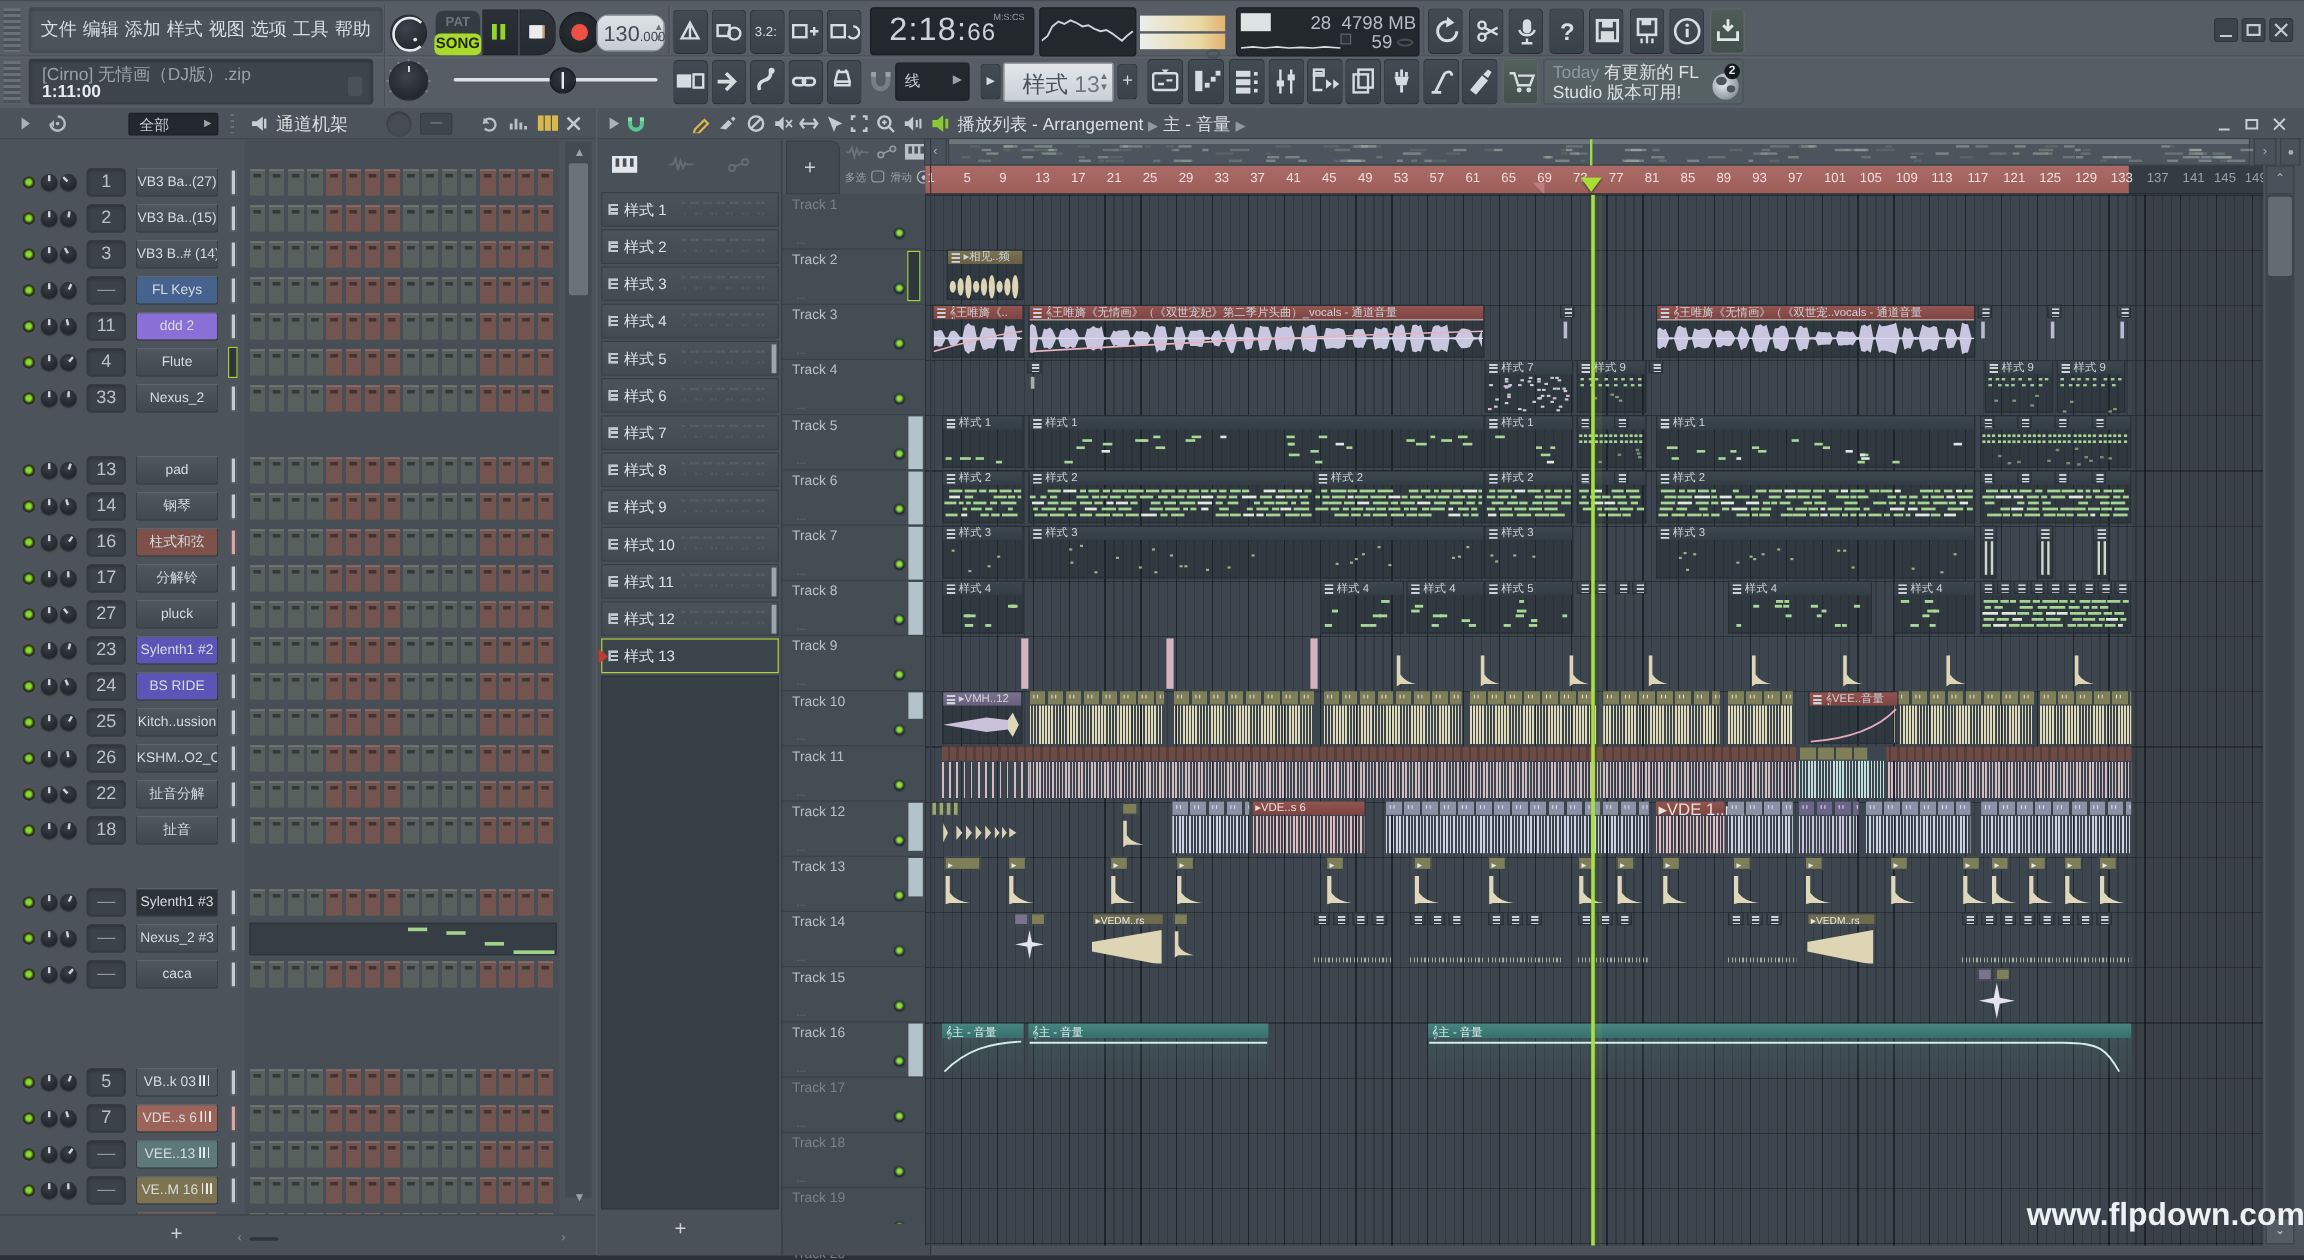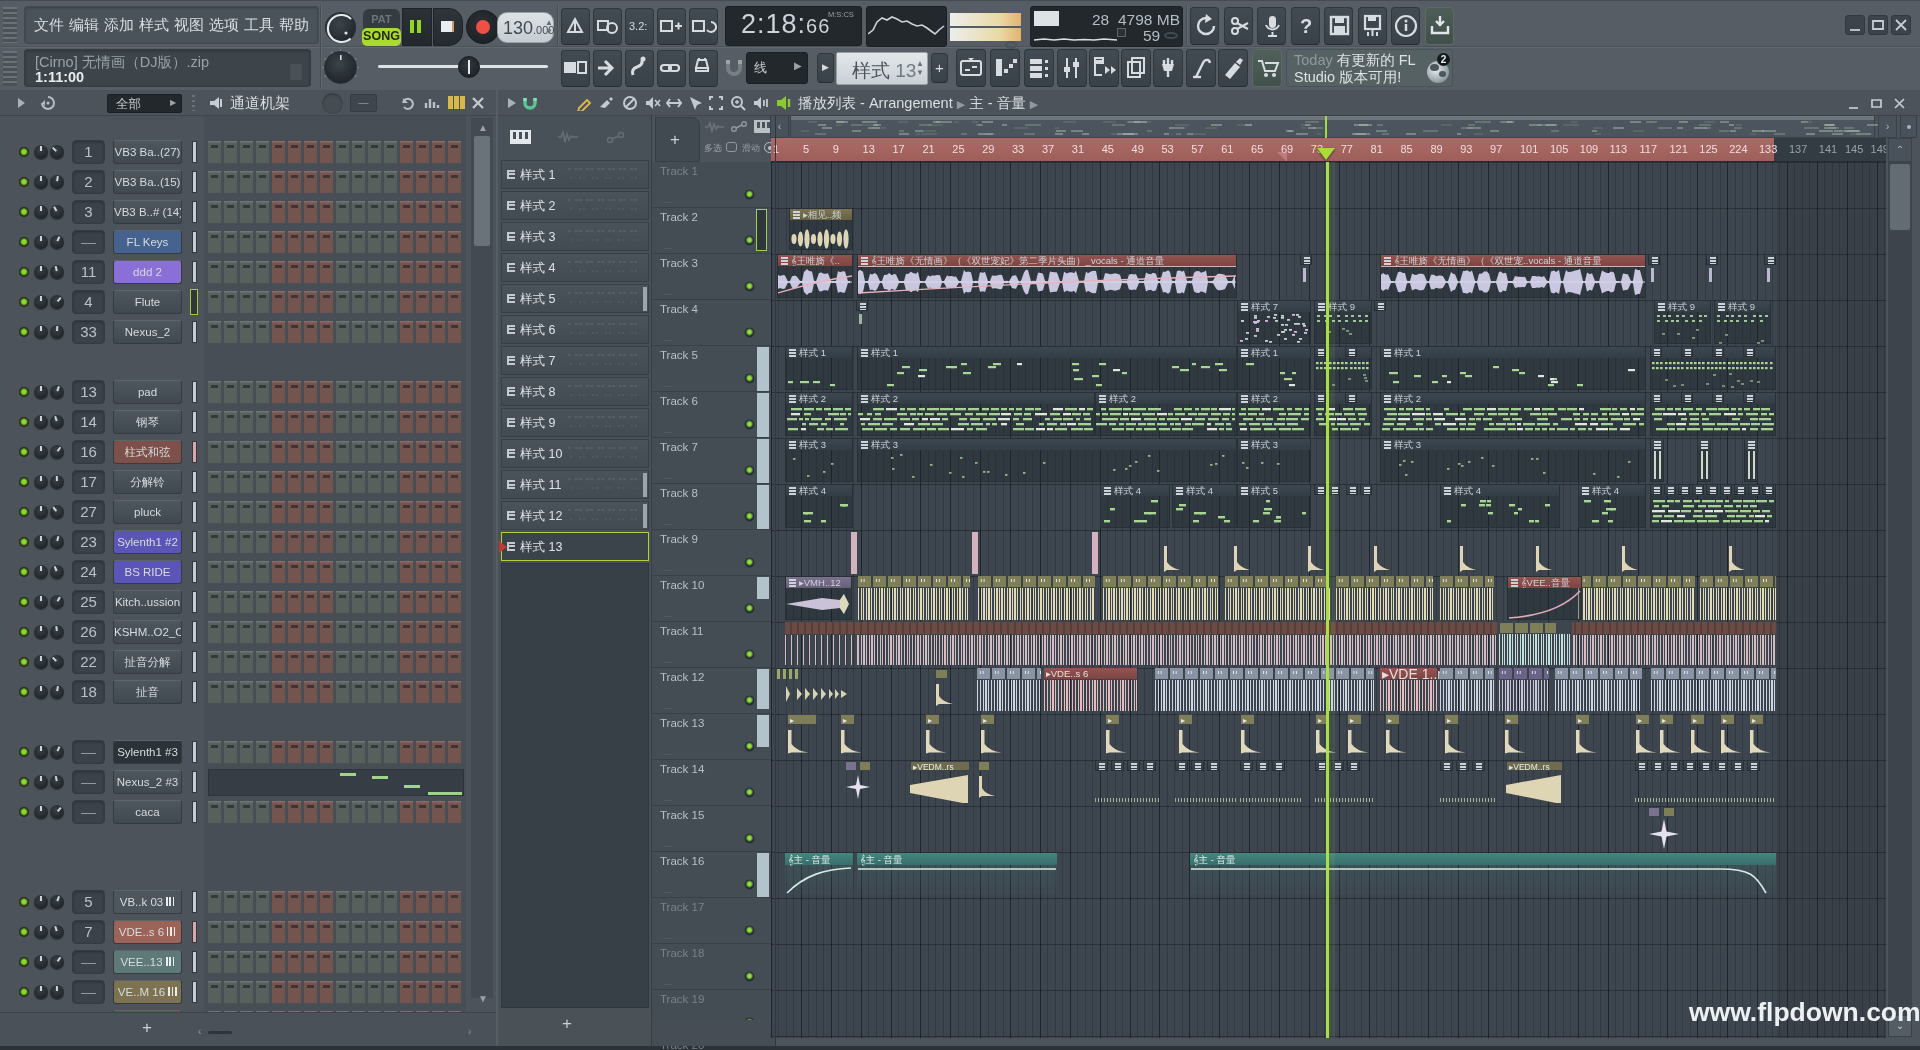--- a/index.html
+++ b/index.html
@@ -2415,21 +2415,21 @@
         <div class="rnum" style="left:2.0px;color:#f0dedd">1</div>
         <div class="rnum" style="left:31.9px;color:#f0dedd">5</div>
         <div class="rnum" style="left:61.8px;color:#f0dedd">9</div>
         <div class="rnum" style="left:91.6px;color:#f0dedd">13</div>
         <div class="rnum" style="left:121.5px;color:#f0dedd">17</div>
         <div class="rnum" style="left:151.4px;color:#f0dedd">21</div>
         <div class="rnum" style="left:181.3px;color:#f0dedd">25</div>
         <div class="rnum" style="left:211.2px;color:#f0dedd">29</div>
         <div class="rnum" style="left:241.0px;color:#f0dedd">33</div>
         <div class="rnum" style="left:270.9px;color:#f0dedd">37</div>
-        <div class="rnum" style="left:300.8px;color:#f0dedd">31</div>
+        <div class="rnum" style="left:300.8px;color:#f0dedd">41</div>
         <div class="rnum" style="left:330.7px;color:#f0dedd">45</div>
         <div class="rnum" style="left:360.6px;color:#f0dedd">49</div>
         <div class="rnum" style="left:390.4px;color:#f0dedd">53</div>
         <div class="rnum" style="left:420.3px;color:#f0dedd">57</div>
         <div class="rnum" style="left:450.2px;color:#f0dedd">61</div>
         <div class="rnum" style="left:480.1px;color:#f0dedd">65</div>
         <div class="rnum" style="left:510.0px;color:#f0dedd">69</div>
         <div class="rnum" style="left:539.8px;color:#f0dedd">73</div>
         <div class="rnum" style="left:569.7px;color:#f0dedd">77</div>
         <div class="rnum" style="left:599.6px;color:#f0dedd">81</div>
@@ -2437,21 +2437,21 @@
         <div class="rnum" style="left:659.4px;color:#f0dedd">89</div>
         <div class="rnum" style="left:689.2px;color:#f0dedd">93</div>
         <div class="rnum" style="left:719.1px;color:#f0dedd">97</div>
         <div class="rnum" style="left:749.0px;color:#f0dedd">101</div>
         <div class="rnum" style="left:778.9px;color:#f0dedd">105</div>
         <div class="rnum" style="left:808.8px;color:#f0dedd">109</div>
         <div class="rnum" style="left:838.6px;color:#f0dedd">113</div>
         <div class="rnum" style="left:868.5px;color:#f0dedd">117</div>
         <div class="rnum" style="left:898.4px;color:#f0dedd">121</div>
         <div class="rnum" style="left:928.3px;color:#f0dedd">125</div>
-        <div class="rnum" style="left:958.2px;color:#f0dedd">224</div>
+        <div class="rnum" style="left:958.2px;color:#f0dedd">129</div>
         <div class="rnum" style="left:988.0px;color:#f0dedd">133</div>
         <div class="rnum" style="left:1017.9px;color:#99a2a9">137</div>
         <div class="rnum" style="left:1047.8px;color:#99a2a9">141</div>
         <div class="rnum" style="left:1074px;color:#99a2a9">145</div>
         <div class="rnum" style="left:1099.6px;color:#99a2a9">149</div>
         <div class="abs" style="left:496px;top:14px;width:0;height:0;border-left:10px solid transparent;border-right:10px solid rgba(222,160,170,.45);border-bottom:10px solid transparent"></div>
         <div class="abs" style="left:546px;top:10px;width:0;height:0;border-left:9px solid transparent;border-right:9px solid transparent;border-top:12px solid #abdc35;filter:drop-shadow(0 1px 1px #333)"></div>
       </div>
       <div class="abs" style="left:1390px;top:48px;width:24px;height:24px;background:#49515a;border:1px solid #3a4147;color:#aab2b8;font-size:10px;text-align:center;line-height:22px">⌃</div>
       <div class="abs" style="left:1390px;top:72px;width:24px;height:858px;background:#3d444c"></div>

